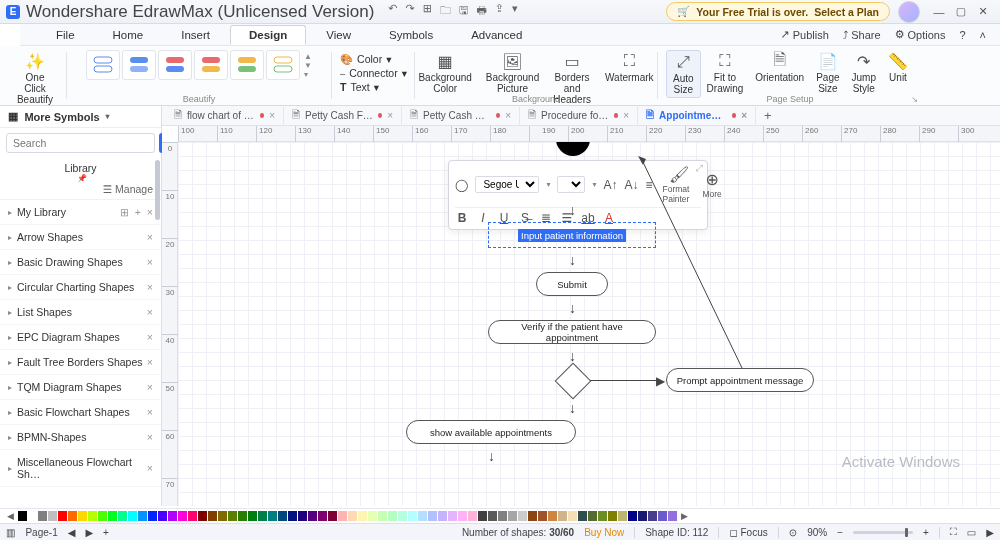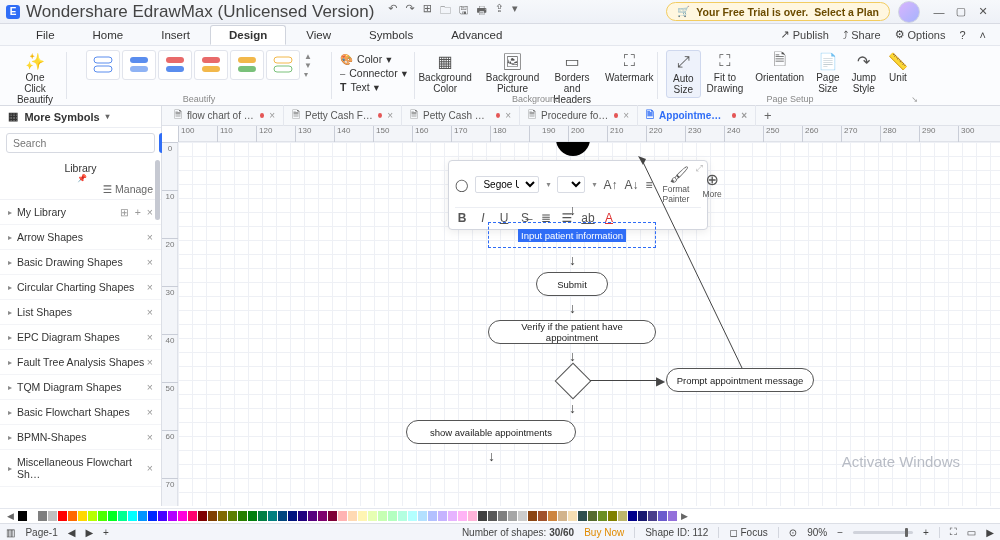--- a/index.html
+++ b/index.html
@@ -11,21 +11,21 @@
   .titlebar .title { margin-left: 6px; font-size: 17px; color: #444; }
   .titlebar .qat { display: flex; gap: 8px; margin-left: 14px; color:#666; }
   .titlebar .qat span { cursor: default; }
   .titlebar .spacer { flex: 1; }
   .trial-pill { background: #fff7e0; border: 1px solid #f2cc60; border-radius: 14px; padding: 2px 10px; display:flex; align-items:center; gap:6px; font-size: 10.5px; color:#6b4b00; }
   .trial-pill b { font-weight: 600; }
   .avatar { width: 22px; height: 22px; border-radius: 50%; background: linear-gradient(135deg,#d8b4fe,#a5b4fc); margin: 0 8px; border:1px solid #cfd3e2;}
   .winbtn { width: 22px; height: 20px; display:flex;align-items:center;justify-content:center;color:#555; }
 
   
-  .menubar { height: 22px; background:#f7f9fc; display:flex; align-items:center; padding-left: 18px; gap: 2px; border-bottom:1px solid #e4e7ee; }
+  .menubar { height: 22px; background:#f7f9fc; display:flex; align-items:center; padding-left: 18px; gap: 2px; border-bottom:1px solid #e4e7ee;margin-left:20px; }
   .menubar .tab { padding: 3px 18px; font-size: 11.5px; color:#333; }
   .menubar .tab.active { background:#fff; border:1px solid #d0d4dd; border-bottom:1px solid #fff; border-radius:3px 3px 0 0; font-weight:600; }
   .menubar .right { margin-left:auto; display:flex; gap:14px; padding-right:14px; color:#444; }
   .menubar .right span { display:flex; align-items:center; gap:3px; }
 
   
   .ribbon { height: 60px; background:#fbfcfe; border-bottom:1px solid #d8dbe3; display:flex; align-items:stretch; padding: 0 6px; }
   .rgroup { display:flex; flex-direction:column; align-items:center; justify-content:flex-start; position:relative; padding: 4px 6px 2px 6px; }
   .rsep { width:1px; background:#e2e5ec; margin: 6px 2px; }
   .rgroup .caption { position:absolute; bottom:1px; left:0; right:0; text-align:center; font-size:9px; color:#888; }
@@ -337,21 +337,21 @@
         </div>
         <div class="libitem">
           <span class="chev">▸</span>
           <span>EPC Diagram Shapes</span>
           <span class="actions">
             <span>×</span>
           </span>
         </div>
         <div class="libitem">
           <span class="chev">▸</span>
-          <span>Fault Tree Analysis Shapes</span>
+          <span>Fault Tree Borders Shapes</span>
           <span class="actions">
             <span>×</span>
           </span>
         </div>
         <div class="libitem">
           <span class="chev">▸</span>
           <span>TQM Diagram Shapes</span>
           <span class="actions">
             <span>×</span>
           </span>

